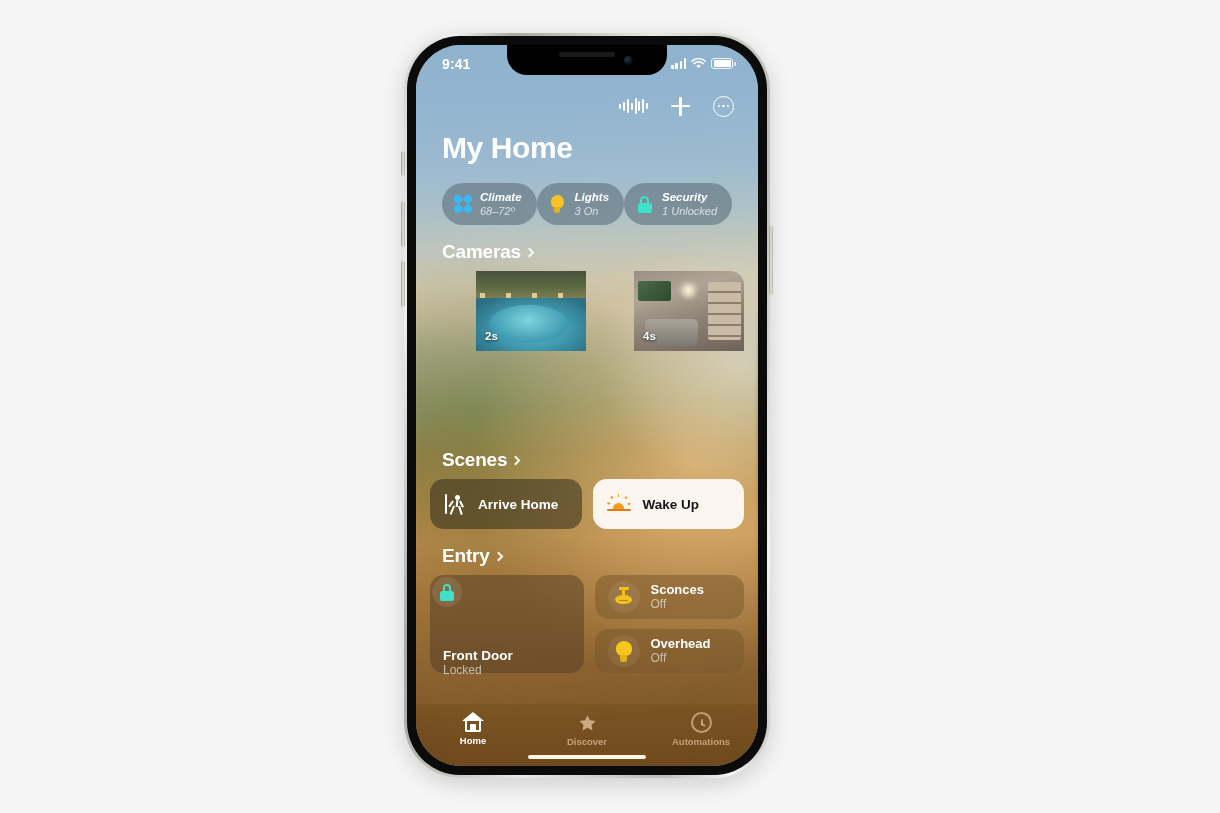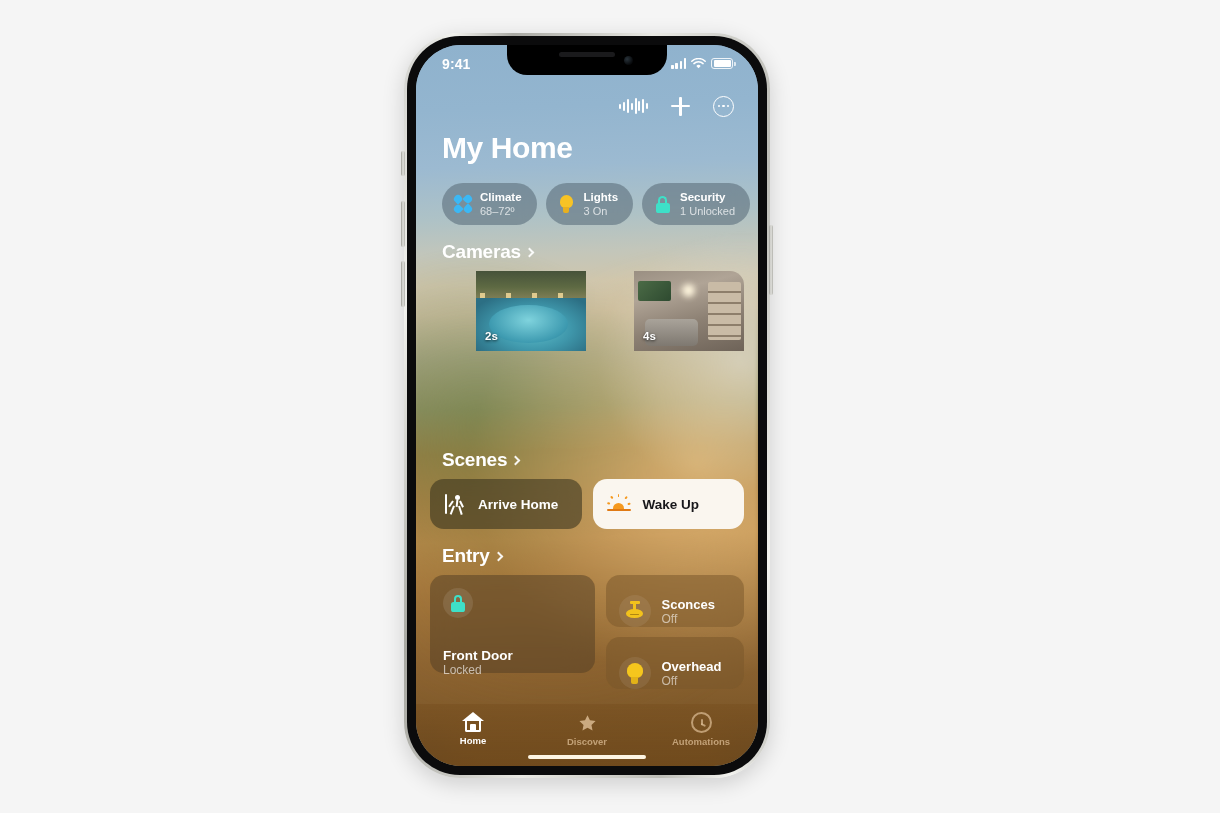--- a/index.html
+++ b/index.html
@@ -96,21 +96,21 @@
   .plus::before{ left:0; top:8.3px; width:19px; height:2.4px; }
   .plus::after{ top:0; left:8.3px; height:19px; width:2.4px; }
 
   .more{ width:21px; height:21px; border:1.8px solid #fff; border-radius:50%;
          display:flex; align-items:center; justify-content:center; gap:2.4px; }
   .more i{ width:2.4px; height:2.4px; background:#fff; border-radius:50%; display:block; }
 
   .home-title{ padding:8px 26px 0; font-size:30px; font-weight:700; color:#fff; letter-spacing:-.4px; }
 
   
-  .chips{ display:flex; gap:9px; padding:18px 0 0 26px; overflow:hidden; }
+  .chips{ display:flex; padding:18px 0 0 26px; overflow:hidden;font-style:italic; }
   .chip{ flex:0 0 auto; display:flex; align-items:center; gap:8px;
          background:rgba(92,110,124,.60); backdrop-filter:blur(8px);
          border-radius:22px; padding:8px 15px 8px 11px; height:42px; }
   .chip-ic{ width:19px; height:19px; flex:0 0 auto; display:flex; align-items:center; justify-content:center; }
   .chip-txt{ line-height:1.1; }
   .chip-title{ font-size:11.5px; font-weight:700; color:#fff; }
   .chip-sub{ font-size:11px; color:rgba(255,255,255,.72); margin-top:1px; }
 
   
   .fan{ width:18px; height:18px; position:relative; }
@@ -205,29 +205,29 @@
 
   .sunrise{ position:relative; width:24px; height:20px; flex:0 0 auto; }
   .sunrise .sun{ position:absolute; left:6.5px; bottom:5.5px; width:11px; height:6px;
                  border-radius:11px 11px 0 0; background:#f5991f; }
   .sunrise .ground{ position:absolute; left:0; bottom:3.5px; width:24px; height:1.8px; background:#e07a14; border-radius:1px; }
   .sunrise .ray{ position:absolute; background:#f5991f; width:1.6px; height:3.4px; border-radius:1px; }
 
   
   .entry-grid{ display:flex; gap:11px; padding:0 14px; }
   .entry-left{ flex:1; border-radius:14px; background:rgba(74,57,34,.46); backdrop-filter:blur(14px);
-               position:relative; height:98px; padding:13px; }
+               position:relative; height:98px; padding:2px; }
   .entry-left .icwrap{ width:30px; height:30px; border-radius:50%; background:rgba(255,255,255,.10);
                        display:flex; align-items:center; justify-content:center; }
   .entry-left .nm{ position:absolute; left:13px; bottom:10px; font-size:13.5px; font-weight:700; color:#fff; }
   .entry-left .st{ position:absolute; left:13px; bottom:-4px; font-size:12px; color:rgba(255,255,255,.62); }
 
   .entry-right{ flex:1; display:flex; flex-direction:column; gap:10px; }
   .light-tile{ border-radius:14px; background:rgba(120,86,42,.50); backdrop-filter:blur(14px);
-               height:52px; display:flex; align-items:flex-end; gap:11px; padding:0 13px; }
+               height:44px; display:flex; align-items:center; gap:11px; padding:0 13px; }
   .light-tile .icwrap{ width:32px; height:32px; border-radius:50%; background:rgba(255,255,255,.08);
                        display:flex; align-items:center; justify-content:center; flex:0 0 auto; }
   .light-tile .t{ font-size:13px; font-weight:700; color:#fff; line-height:1.15; }
   .light-tile .s{ font-size:12px; color:rgba(255,255,255,.58); line-height:1.15; }
 
   .sconce{ position:relative; width:17px; height:20px; }
   .sconce .stem{ position:absolute; left:7px; top:0; width:3px; height:9px; background:#f2c21c; }
   .sconce .top{ position:absolute; left:3.5px; top:0; width:10px; height:3px; background:#f2c21c; border-radius:1px; }
   .sconce .shade{ position:absolute; left:0; top:8px; width:17px; height:9px;
                   background:#f2c21c; border-radius:50% 50% 48% 48%; }

